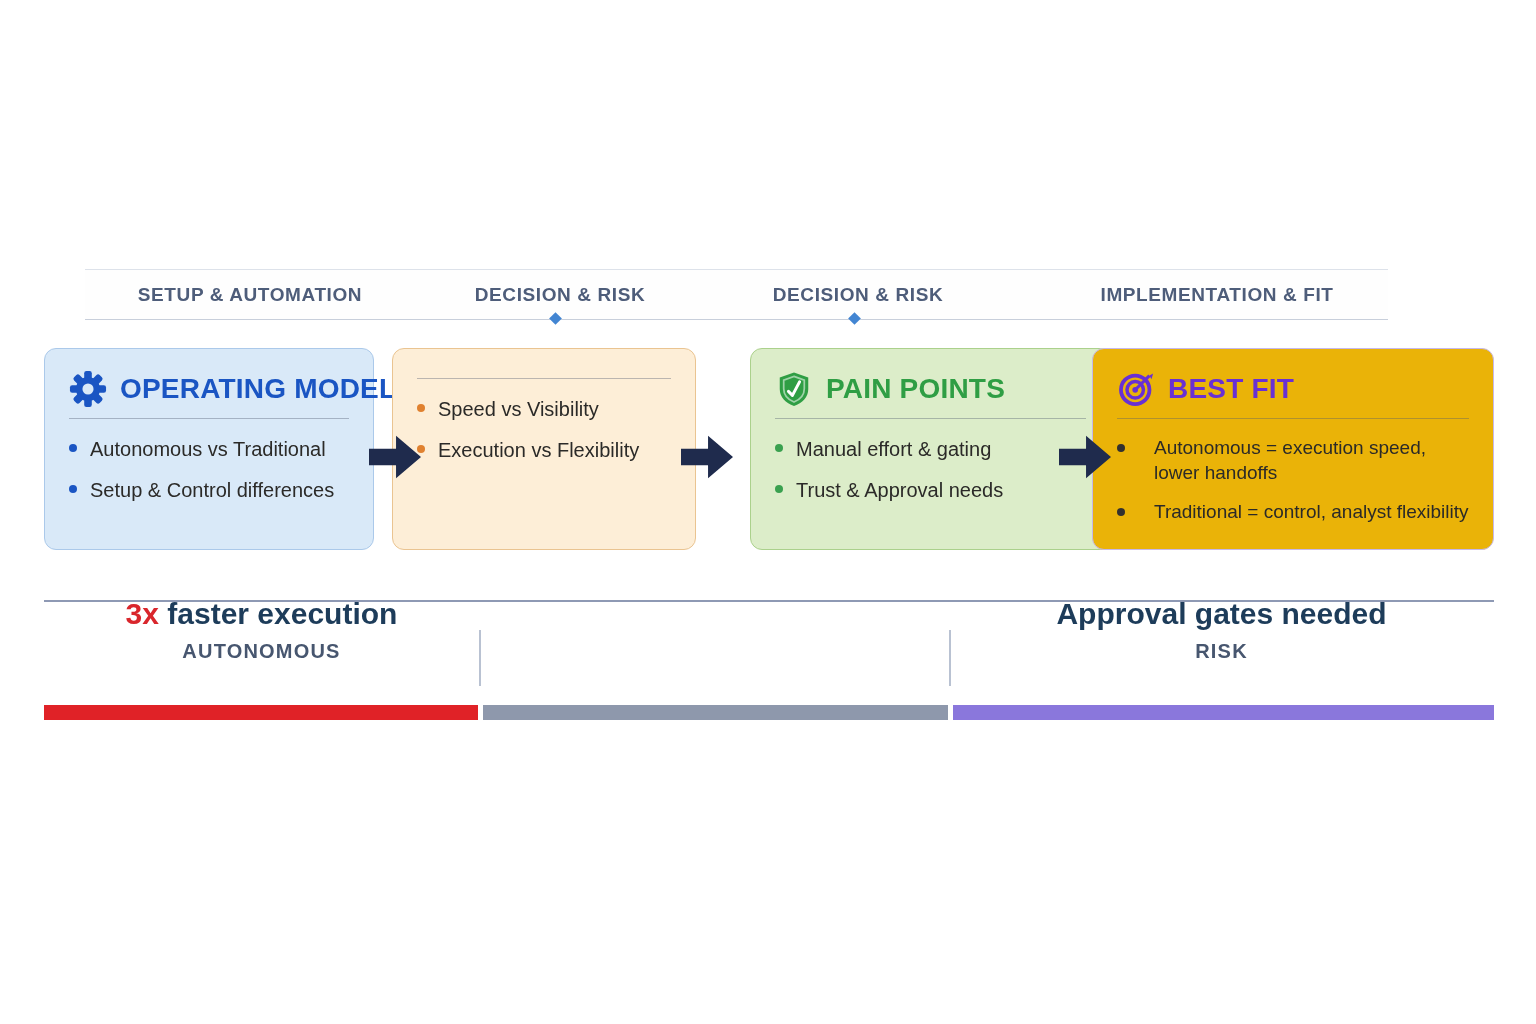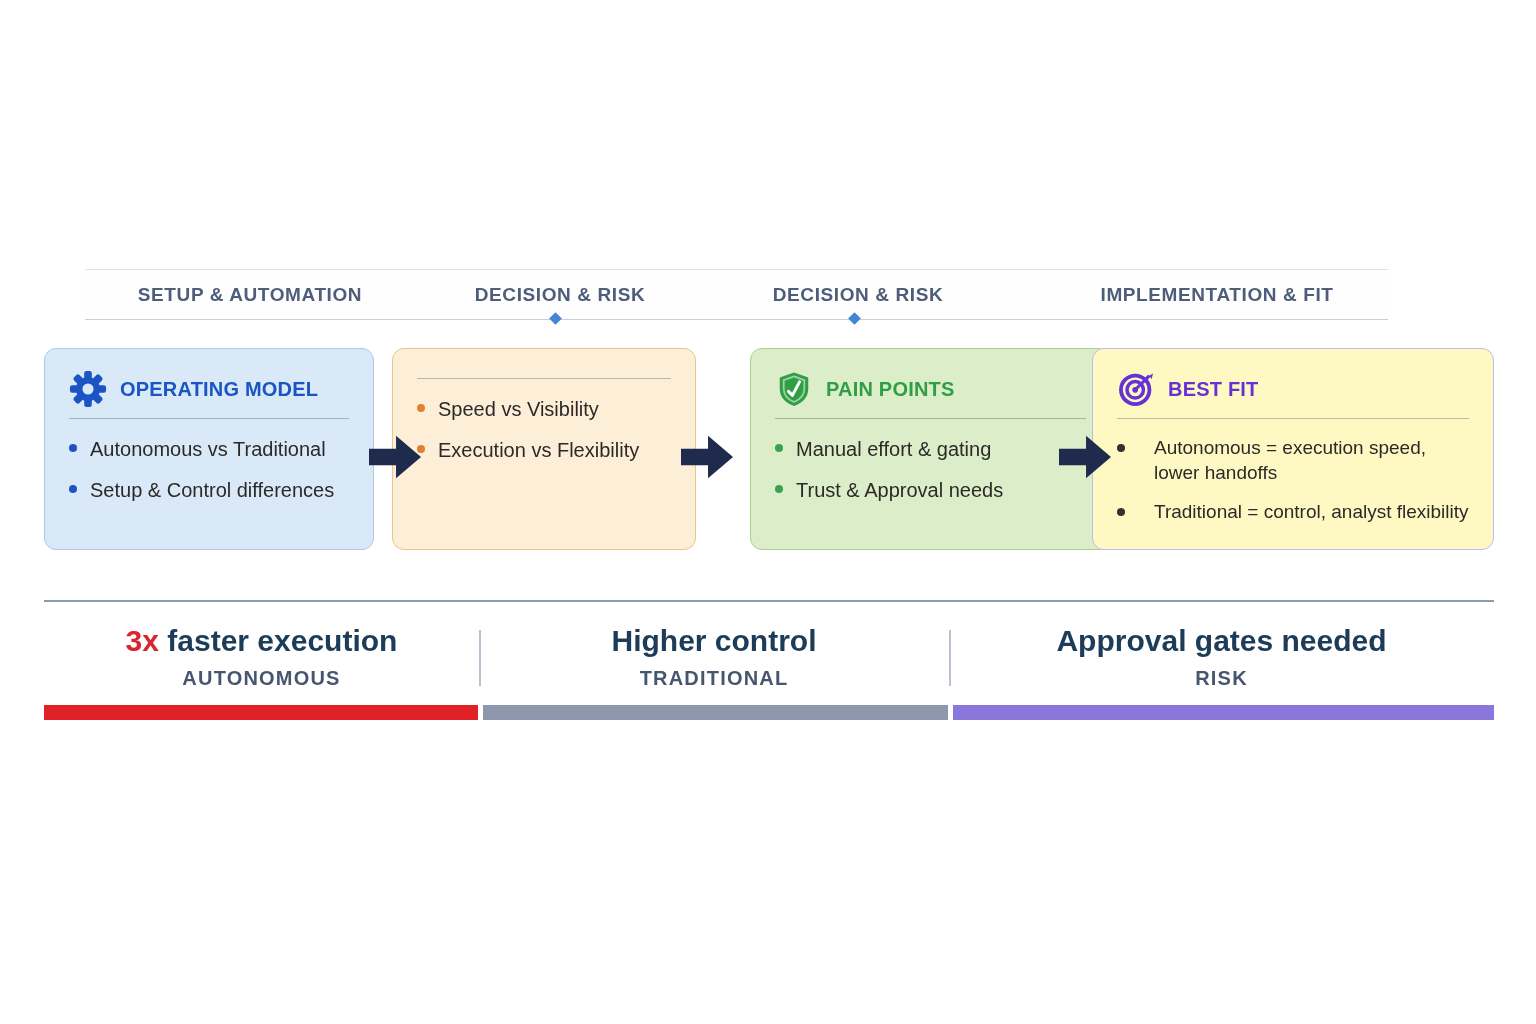--- a/index.html
+++ b/index.html
@@ -24,26 +24,26 @@
   .dm-1{left:551px;top:314px;} .dm-2{left:850px;top:314px;}
 
   
   .card{
     position:absolute;top:348px;height:202px;border-radius:12px;box-sizing:border-box;
     padding:20px 24px 0 24px;
   }
   .card-1{left:44px;width:330px;background:#d9e9f8;border:1.5px solid #abc9ea;}
   .card-2{left:392px;width:304px;background:#fdeed7;border:1.5px solid #eac491;}
   .card-3{left:750px;width:361px;background:#dcedc9;border:1.5px solid #abd18c;}
-  .card-4{left:1092px;width:402px;background:#fef9c3;border:1.5px solid #c6b8ea;}
+  .card-4{left:1092px;width:402px;background:#eab308;border:1.5px solid #c6b8ea;}
 
   .card-title-row{display:flex;align-items:center;gap:13px;height:40px;}
   .card-icon{width:38px;height:38px;flex:0 0 auto;display:flex;align-items:center;justify-content:center;}
   .card-icon svg{width:38px;height:38px;display:block;}
-  .card-title{font-size:20px;font-weight:800;letter-spacing:.2px;white-space:nowrap;}
+  .card-title{font-size:28px;font-weight:800;letter-spacing:.2px;white-space:nowrap;}
   .card-1 .card-title{color:#1a55c3;} .card-2 .card-title{color:#cf6a1e;}
   .card-3 .card-title{color:#2f9e44;} .card-4 .card-title{color:#6930d3;}
   .card-divider{height:1px;background:rgba(80,90,110,.38);margin:9px 0 17px 0;}
 
   .bullets{display:flex;flex-direction:column;gap:15px;}
   .bullet{display:flex;align-items:flex-start;gap:13px;
     font-size:20px;color:#2b2a28;line-height:1.3;}
   .card-4 .bullet{font-size:19px;gap:29px;}
   .bullet .dot{width:8px;height:8px;border-radius:50%;flex:0 0 auto;margin-top:8px;}
   .card-1 .dot{background:#1a55c3;} .card-2 .dot{background:#e0812f;}
@@ -51,21 +51,21 @@
 
   
   .flow-arrow{
     position:absolute;top:434px;width:52px;height:46px;background:#1f2b4d;
     clip-path:polygon(0 32%,52% 32%,52% 4%,100% 50%,52% 96%,52% 68%,0 68%);
   }
   .fa-1{left:369px;} .fa-2{left:681px;} .fa-3{left:1059px;}
 
   
   .stats-topline{position:absolute;left:44px;top:600px;width:1450px;height:2px;background:#8e99b4;}
-  .stat{position:absolute;top:624px;text-align:center;}
+  .stat{position:absolute;top:597px;text-align:center;}
   .st-1{left:44px;width:435px;} .st-2{left:479px;width:470px;} .st-3{left:949px;width:545px;}
   .stat-title{font-size:30px;font-weight:800;color:#1d3c5a;line-height:1.1;}
   .stat-highlight{color:#d9262c;}
   .stat-label{margin-top:10px;font-size:20px;font-weight:700;letter-spacing:1.2px;color:#47566f;}
   .stat-vline{position:absolute;top:630px;width:1.5px;height:56px;background:#b9c2d2;}
   .vl-1{left:479px;} .vl-2{left:949px;}
   .stat-bar{position:absolute;top:705px;height:15px;}
   .bar-1{left:44px;width:434px;background:#e02227;}
   .bar-2{left:483px;width:465px;background:#8e98ac;}
   .bar-3{left:953px;width:541px;background:#8a77dc;}
@@ -179,24 +179,20 @@
   <div class="flow-arrow fa-1"></div>
   <div class="flow-arrow fa-2"></div>
   <div class="flow-arrow fa-3"></div>
 
   <div class="stats-topline"></div>
 
   <div class="stat st-1">
     <div class="stat-title"><span class="stat-highlight">3x</span><span> faster execution</span></div>
     <div class="stat-label">AUTONOMOUS</div>
   </div>
-  <div class="stat st-2">
-    <div class="stat-title"><span>Higher control</span></div>
-    <div class="stat-label">TRADITIONAL</div>
-  </div>
   <div class="stat st-3">
     <div class="stat-title"><span>Approval gates needed</span></div>
     <div class="stat-label">RISK</div>
   </div>
 
   <div class="stat-vline vl-1"></div>
   <div class="stat-vline vl-2"></div>
 
   <div class="stat-bar bar-1"></div>
   <div class="stat-bar bar-2"></div>

